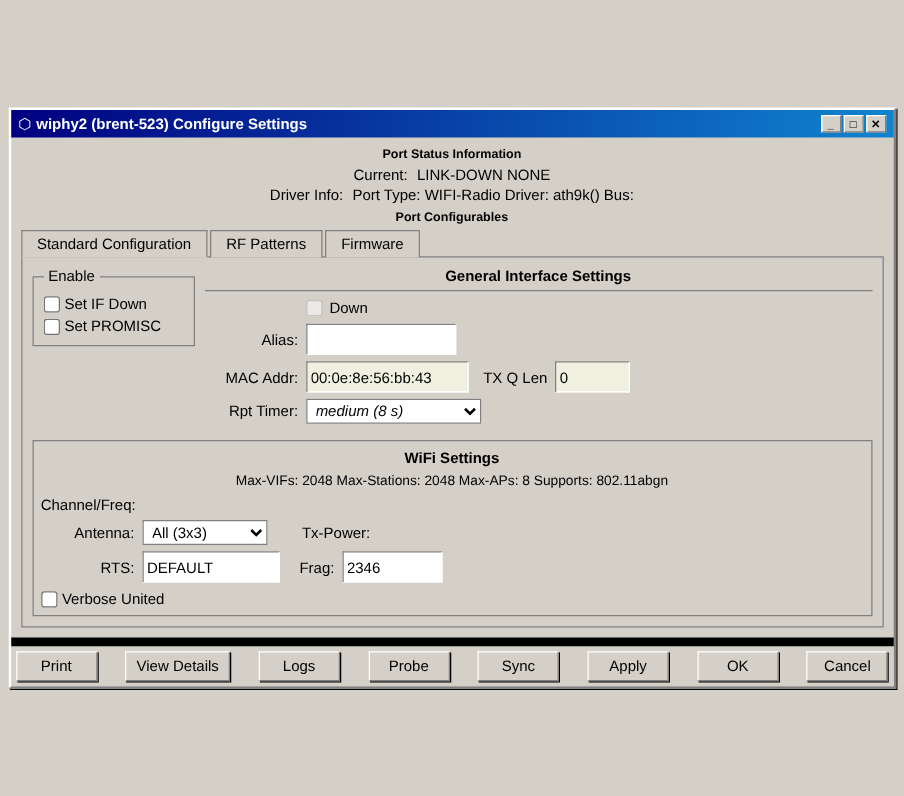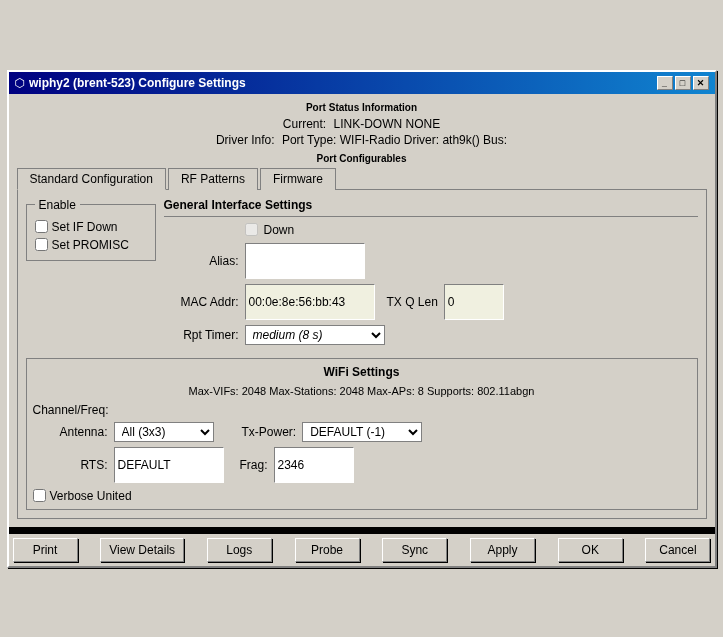--- a/index.html
+++ b/index.html
@@ -123,40 +123,41 @@
     .checkbox-row {
       display: flex;
       align-items: center;
       gap: 4px;
       margin-top: 4px;
     }
     .checkbox-row input[type="checkbox"] {
       cursor: pointer;
     }
     .section-header {
+      text-align: center;
       font-weight: bold;
       font-size: 12px;
       margin-bottom: 6px;
       border-bottom: 1px solid #808080;
       padding-bottom: 4px;
     }
     .form-row {
       display: flex;
       align-items: center;
       margin-bottom: 5px;
       gap: 6px;
     }
     .form-label {
       width: 75px;
       text-align: right;
       font-size: 12px;
       flex-shrink: 0;
     }
     .form-input {
-      height: 36px;
+      height: 25px;
       border: 1px solid #808080;
       background: white;
       border-right-color: #ffffff;
       border-bottom-color: #ffffff;
       padding: 1px 3px;
       font-size: 12px;
     }
     .form-input.readonly {
       background: #f0f0f0;
     }
@@ -340,23 +341,20 @@
           <div class="channel-freq-row">
             <label class="form-label">Channel/Freq:</label>
           </div>
 
           <div class="form-row">
             <label class="form-label">Antenna:</label>
             <select class="form-select ant-select">
               <option>All (3x3)</option>
             </select>
             <label style="margin-left:22px;">Tx-Power:</label>
-            <select class="form-select" style="width:120px;">
-              <option>DEFAULT  (-1)</option>
-            </select>
           </div>
 
           <div class="form-row">
             <label class="form-label">RTS:</label>
             <input class="form-input rts-input" type="text" value="DEFAULT" style="">
             <label style="margin-left:10px;">Frag:</label>
             <input class="form-input frag-input" type="text" value="2346" style="">
           </div>
 
           <div class="verbose-row">

